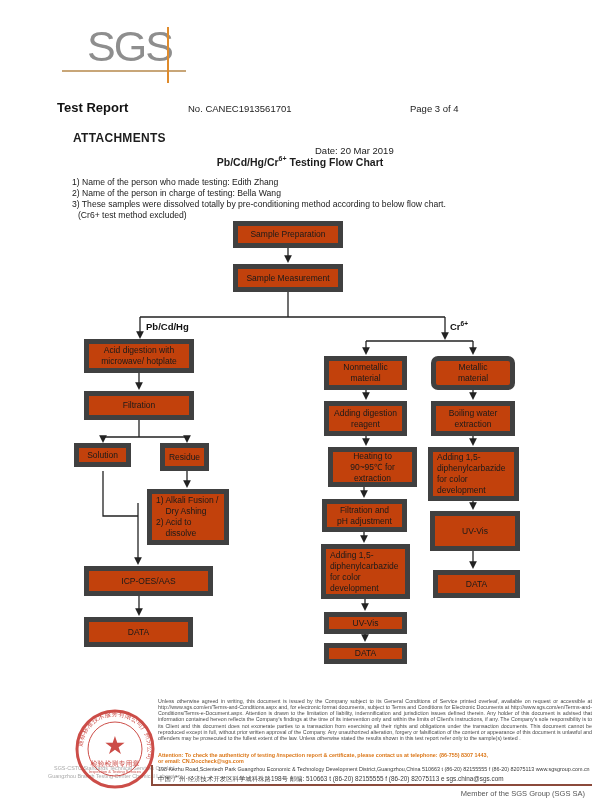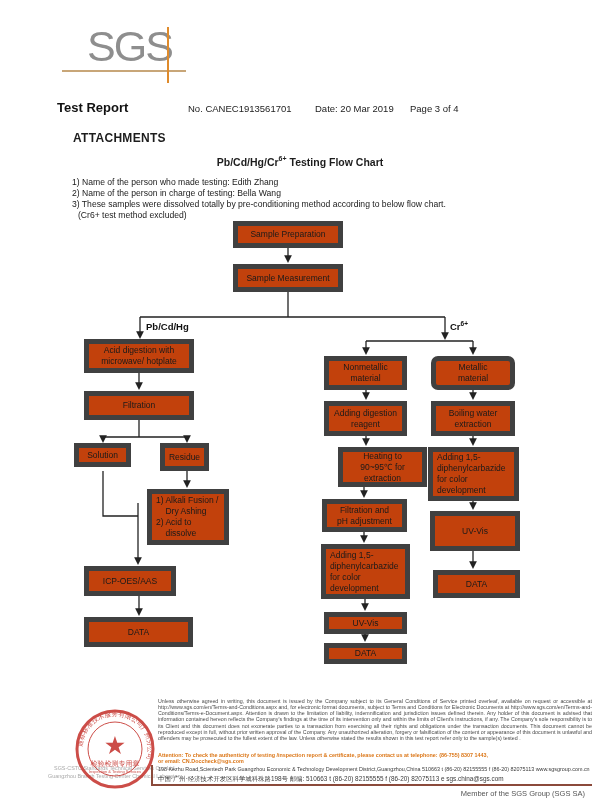--- a/index.html
+++ b/index.html
@@ -48,21 +48,21 @@
 <body>
 
 <div class="page">
 
   <div class="logo-text">SGS</div>
   <div class="logo-hline"></div>
   <div class="logo-vline"></div>
 
   <div class="report-title">Test Report</div>
   <div class="hdr-info" style="left:188px;">No. CANEC1913561701</div>
-  <div class="hdr-info" style="left:315px;">Date: 20 Mar 2019</div>
+  <div class="hdr-info" style="left:315px;margin-top:42px;">Date: 20 Mar 2019</div>
   <div class="hdr-info" style="left:410px;">Page 3 of 4</div>
 
   <div class="attachments">ATTACHMENTS</div>
   <div class="chart-title"><span>Pb/Cd/Hg/Cr</span><sup>6+</sup><span> Testing Flow Chart</span></div>
 
   <div class="notes">
     <div>1) Name of the person who made testing: Edith Zhang</div>
     <div>2) Name of the person in charge of testing: Bella Wang</div>
     <div>3) These samples were dissolved totally by pre-conditioning method according to below flow chart.</div>
     <div class="cont">(Cr6+ test method excluded)</div>
@@ -111,28 +111,28 @@
 
   <div class="node" style="left:84px;top:339px;width:110px;height:34px;">Acid digestion with
 microwave/ hotplate</div>
   <div class="node" style="left:84px;top:391px;width:110px;height:29px;">Filtration</div>
   <div class="node" style="left:74px;top:443px;width:57px;height:24px;">Solution</div>
   <div class="node" style="left:160px;top:443px;width:49px;height:28px;">Residue</div>
   <div class="node align-left" style="left:147px;top:489px;width:82px;height:56px;">1) Alkali Fusion /
     Dry Ashing
 2) Acid to
     dissolve</div>
-  <div class="node" style="left:84px;top:566px;width:92px;height:30px;">ICP-OES/AAS</div>
+  <div class="node" style="left:84px;top:566px;width:129px;height:30px;">ICP-OES/AAS</div>
   <div class="node" style="left:84px;top:617px;width:109px;height:30px;">DATA</div>
 
   <div class="node" style="left:324px;top:356px;width:83px;height:34px;">Nonmetallic
 material</div>
   <div class="node" style="left:324px;top:401px;width:83px;height:35px;">Adding digestion
 reagent</div>
-  <div class="node" style="left:338px;top:447px;width:89px;height:40px;">Heating to
+  <div class="node" style="left:328px;top:447px;width:89px;height:40px;">Heating to
 90~95℃ for
 extraction</div>
   <div class="node" style="left:322px;top:499px;width:85px;height:33px;">Filtration and
 pH adjustment</div>
   <div class="node align-left" style="left:321px;top:544px;width:89px;height:55px;">Adding 1,5-
 diphenylcarbazide
 for color
 development</div>
   <div class="node" style="left:324px;top:612px;width:83px;height:22px;">UV-Vis</div>
   <div class="node" style="left:324px;top:643px;width:83px;height:21px;">DATA</div>

